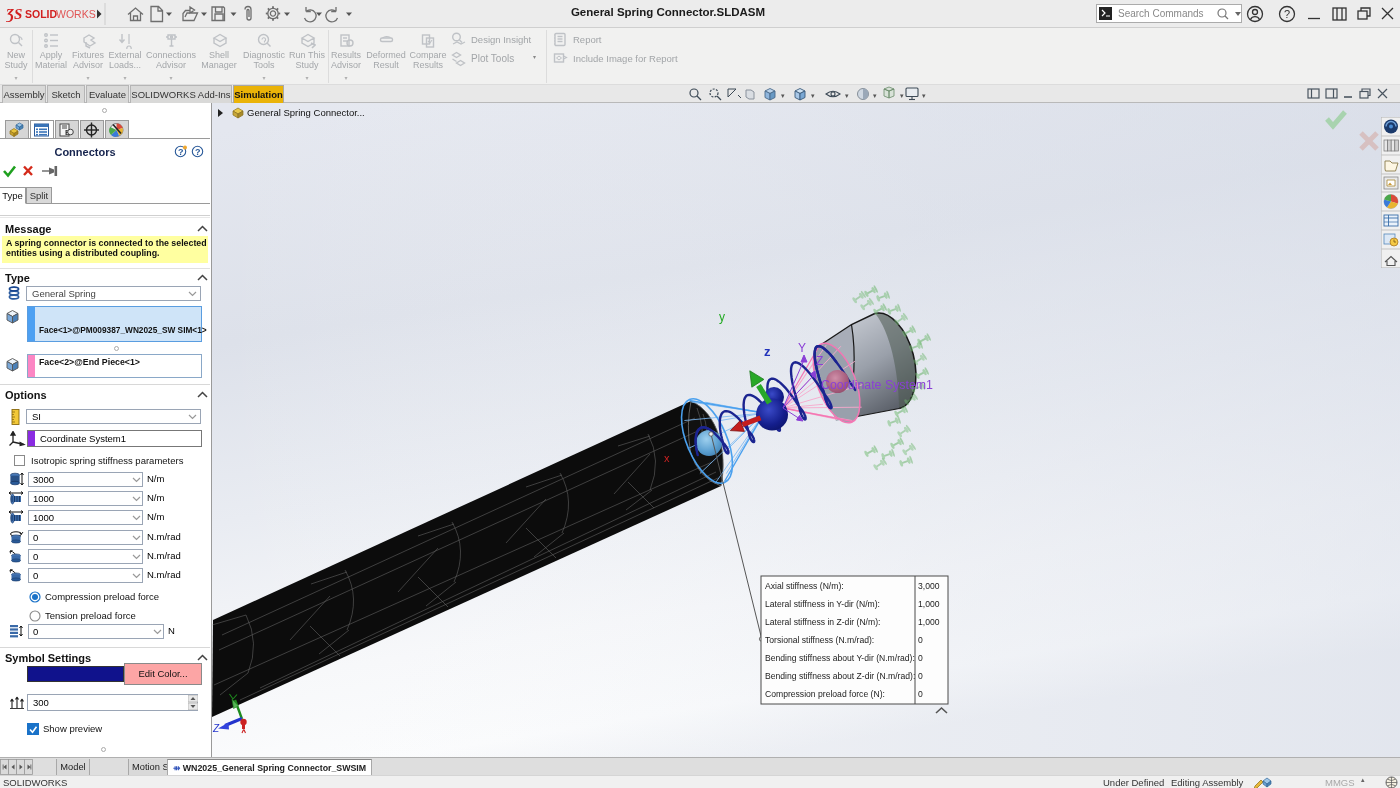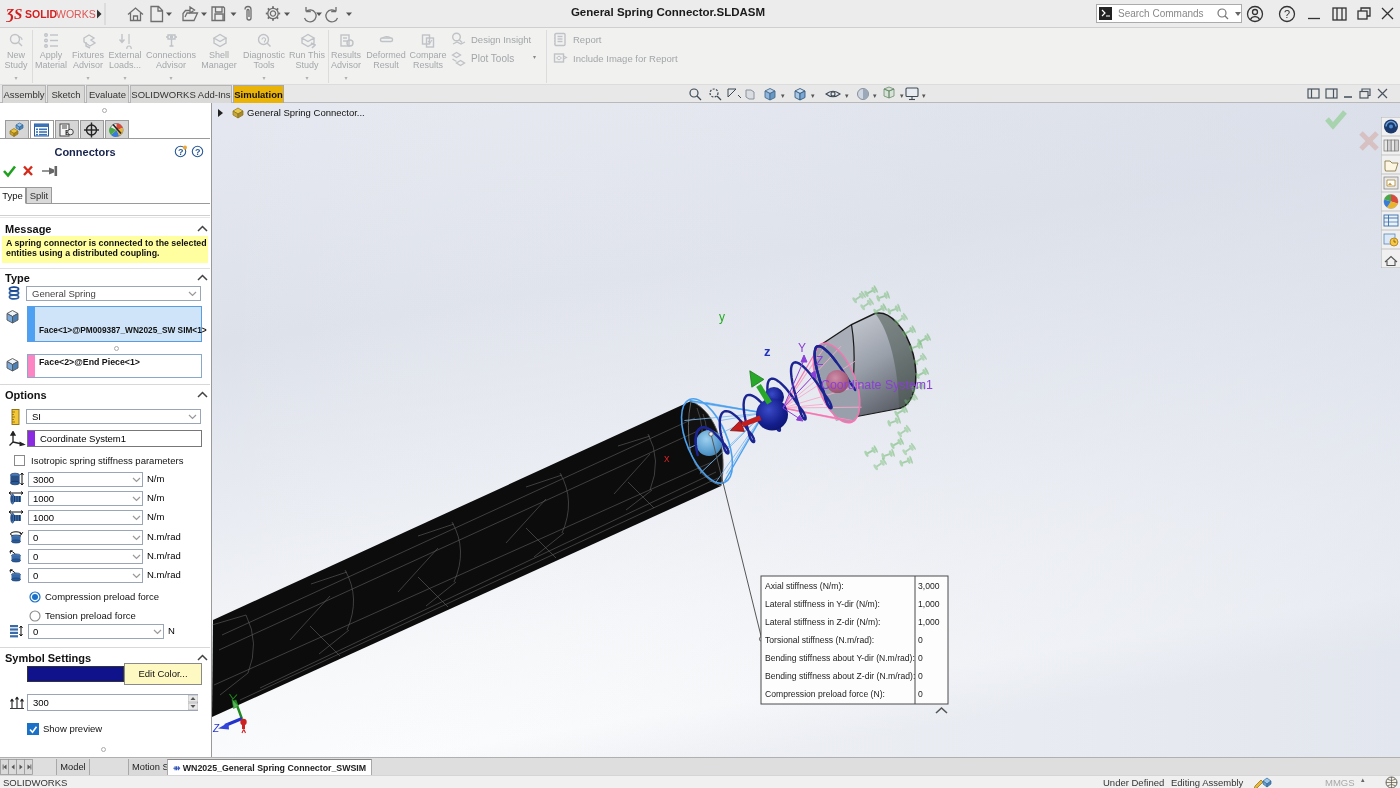--- a/index.html
+++ b/index.html
@@ -941,21 +941,21 @@
     <svg class="abs" style="left:153px;top:525.5px;" width="9" height="6" viewBox="0 0 9 6">
       <path d="M1 1 l3.5 3.5 3.5 -3.5" stroke="#999" stroke-width="1.2" fill="none"></path>
     </svg>
     <div class="unit" style="left:168px;top:521.5px;">N</div>
     <div class="abs" style="left:0;top:544px;width:210px;height:1px;background:#d8d8d8;"></div>
     <div class="sechead abs" style="left:5px;top:549px;">Symbol Settings</div>
     <svg class="abs" style="left:197px;top:551px;" width="11" height="7" viewBox="0 0 11 7">
       <path d="M1 6 l4.5 -4.5 4.5 4.5" stroke="#444" stroke-width="1.5" fill="none"></path>
     </svg>
     <div class="abs" style="left:27px;top:563px;width:97px;height:16px;background:#10128c;border:1px solid #333;"></div>
-    <div class="abs" style="left:124px;top:560px;width:78px;height:22px;background:#fef9c3;border:1px solid #8a8a8a;font-size:9.5px;text-align:center;line-height:20px;">Edit Color...</div>
+    <div class="abs" style="left:124px;top:560px;width:78px;height:22px;background:#fca5a5;border:1px solid #8a8a8a;font-size:9.5px;text-align:center;line-height:20px;">Edit Color...</div>
     <svg class="abs" style="left:9px;top:592px;" width="16" height="15" viewBox="0 0 16 15">
       <g stroke="#222" stroke-width="1.1" fill="none">
         <path d="M3 13 v-9 M3 4 l-1.5 2.5 M3 4 l1.5 2.5"></path>
         <path d="M8 13 v-11 M8 2 l-1.5 2.5 M8 2 l1.5 2.5"></path>
         <path d="M13 13 v-9 M13 4 l-1.5 2.5 M13 4 l1.5 2.5"></path>
         <path d="M1 13.5 h14" stroke-width="0.9"></path>
       </g>
     </svg>
     <div class="num" style="left:27px;top:591px;width:171px;height:17px;line-height:16px;padding-left:5px;">300</div>
     <svg class="abs" style="left:188px;top:592px;" width="10" height="15" viewBox="0 0 10 15">

